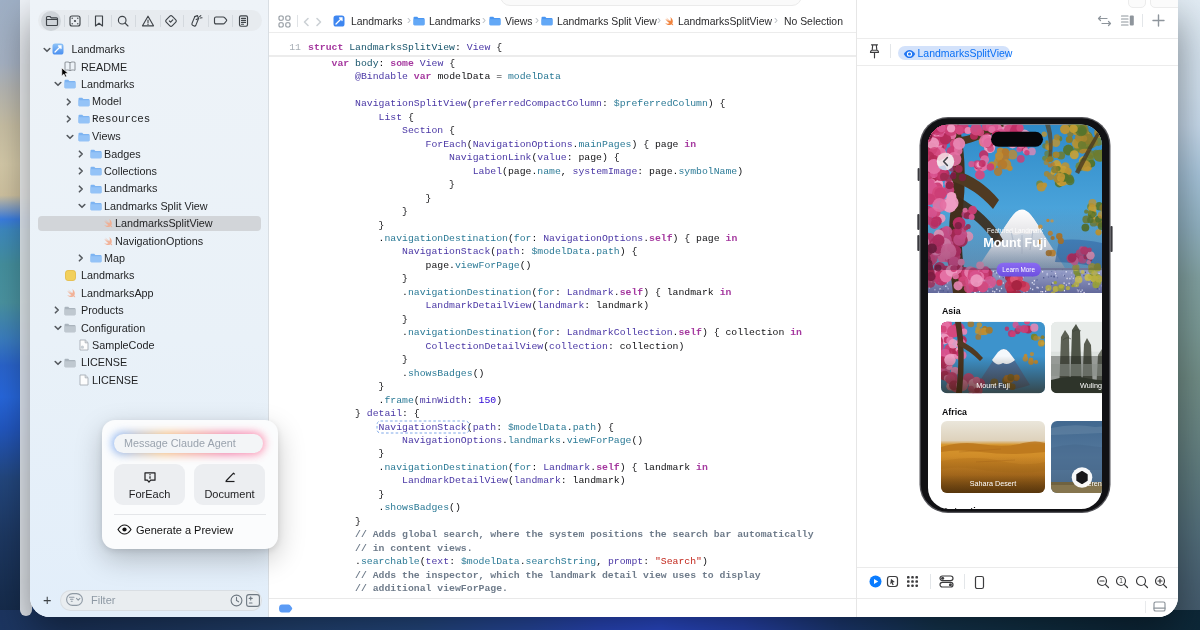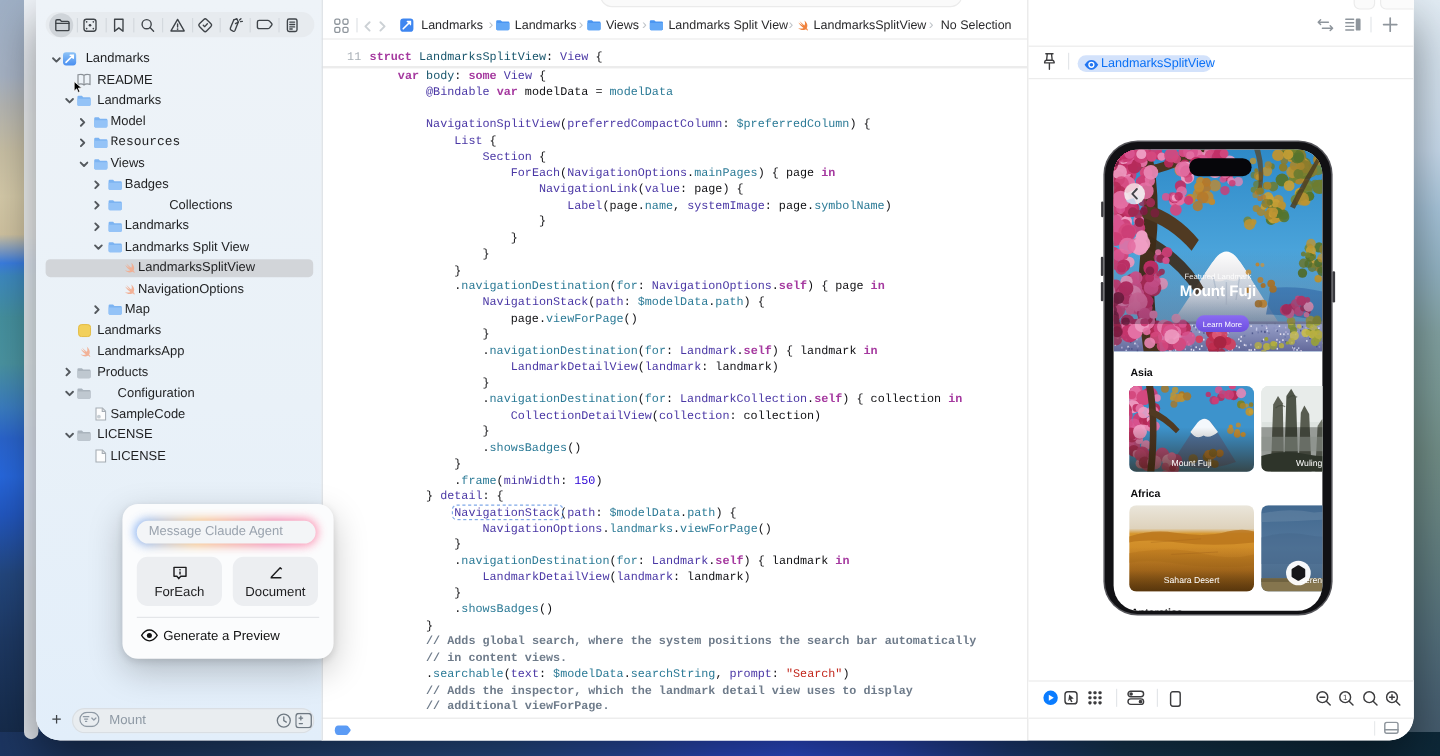--- a/index.html
+++ b/index.html
@@ -1595,21 +1595,21 @@
           <svg class="ab" style="left:0;top:3.4px" width="6" height="8" viewBox="0 0 6 8" fill="none" stroke="#54595e" stroke-width="1.6" stroke-linecap="round" stroke-linejoin="round">
             <path d="M1.4 1.2 L4.2 4 L1.4 6.8"></path>
           </svg>
         </span>
         <span class="ab" style="left:51.6px;top:0;width:12px;height:15px;">
           <svg class="ab" style="left:0;top:2.6px" width="12" height="10" viewBox="0 0 12 10">
             <path d="M0.5 1.8 Q0.5 0.8 1.5 0.8 H4.2 L5.4 2 H10.5 Q11.5 2 11.5 3 V8 Q11.5 9.2 10.5 9.2 H1.5 Q0.5 9.2 0.5 8 Z" fill="#7db4f2"></path>
             <path d="M0.5 3.2 H11.5 V8 Q11.5 9.2 10.5 9.2 H1.5 Q0.5 9.2 0.5 8 Z" fill="#94c3f7"></path>
           </svg>
         </span>
-        <span class="ab" style="left:66px;top:1.2px;margin-left:37px;">Collections</span>
+        <span class="ab" style="left:66px;top:1.2px;">Collections</span>
       </div>
 <div class="row" style="left:8px;top:181.2px;">
         <span class="ab" style="left:40px;top:0;width:8px;height:15px;">
           <svg class="ab" style="left:0;top:3.4px" width="6" height="8" viewBox="0 0 6 8" fill="none" stroke="#54595e" stroke-width="1.6" stroke-linecap="round" stroke-linejoin="round">
             <path d="M1.4 1.2 L4.2 4 L1.4 6.8"></path>
           </svg>
         </span>
         <span class="ab" style="left:51.6px;top:0;width:12px;height:15px;">
           <svg class="ab" style="left:0;top:2.6px" width="12" height="10" viewBox="0 0 12 10">
             <path d="M0.5 1.8 Q0.5 0.8 1.5 0.8 H4.2 L5.4 2 H10.5 Q11.5 2 11.5 3 V8 Q11.5 9.2 10.5 9.2 H1.5 Q0.5 9.2 0.5 8 Z" fill="#7db4f2"></path>
@@ -1698,21 +1698,21 @@
           <svg class="ab" style="left:0;top:4.6px" width="8" height="6" viewBox="0 0 8 6" fill="none" stroke="#54595e" stroke-width="1.6" stroke-linecap="round" stroke-linejoin="round">
             <path d="M1.2 1.5 L4 4.3 L6.8 1.5"></path>
           </svg>
         </span>
         <span class="ab" style="left:26.4px;top:0;width:12px;height:15px;">
           <svg class="ab" style="left:0;top:2.6px" width="12" height="10" viewBox="0 0 12 10">
             <path d="M0.5 1.8 Q0.5 0.8 1.5 0.8 H4.2 L5.4 2 H10.5 Q11.5 2 11.5 3 V8 Q11.5 9.2 10.5 9.2 H1.5 Q0.5 9.2 0.5 8 Z" fill="#aab4bd"></path>
             <path d="M0.5 3.2 H11.5 V8 Q11.5 9.2 10.5 9.2 H1.5 Q0.5 9.2 0.5 8 Z" fill="#bfc8d0"></path>
           </svg>
         </span>
-        <span class="ab" style="left:60px;top:1.2px;">Configuration</span>
+        <span class="ab" style="left:43px;top:1.2px;">Configuration</span>
       </div>
 <div class="row" style="left:8px;top:337.8px;">
         <span class="ab" style="left:39.8px;top:0;width:12px;height:15px;">
           <svg class="ab" style="left:1px;top:1.6px" width="10" height="12" viewBox="0 0 10 12" fill="#fdfdfd" stroke="#a6adb4" stroke-width="0.9">
             <path d="M1 1 H6.4 L9 3.6 V11 H1 Z"></path>
             <path d="M6.2 1.2 V3.8 H8.8" fill="none"></path>
             <circle cx="3.4" cy="8.2" r="1.6" fill="#c7ced4" stroke="none"></circle>
           </svg>
         </span>
         <span class="ab" style="left:54px;top:1.2px;">SampleCode</span>
@@ -1736,21 +1736,21 @@
           <svg class="ab" style="left:1px;top:1.6px" width="10" height="12" viewBox="0 0 10 12" fill="#fdfdfd" stroke="#a6adb4" stroke-width="0.9">
             <path d="M1 1 H6.4 L9 3.6 V11 H1 Z"></path>
             <path d="M6.2 1.2 V3.8 H8.8" fill="none"></path>
           </svg>
         </span>
         <span class="ab" style="left:54px;top:1.2px;">LICENSE</span>
       </div>
 
     <div id="fplus">+</div>
     <div id="fpill">
-        <span class="ft">Mount</span>
+        <span class="ft">Filter</span>
       </div>
     <span class="ab" style="left:36px;top:593px;">
         <svg width="17" height="13" viewBox="0 0 17 13" fill="none" stroke="#8e99a4" stroke-width="1.1" stroke-linecap="round">
           <rect x="0.6" y="0.6" width="15.8" height="11.8" rx="5.9"></rect>
           <path d="M3.5 4.2 H8 M4.5 6.2 H7 M5.3 8.2 H6.2"></path>
           <path d="M10.5 5.4 L12.2 7.1 L13.9 5.4" stroke-linejoin="round"></path>
         </svg>
       </span>
 <span class="ab" style="left:200px;top:593.5px;">
         <svg width="13" height="13" viewBox="0 0 13 13" fill="none" stroke="#6f7982" stroke-width="1.1" stroke-linecap="round">

